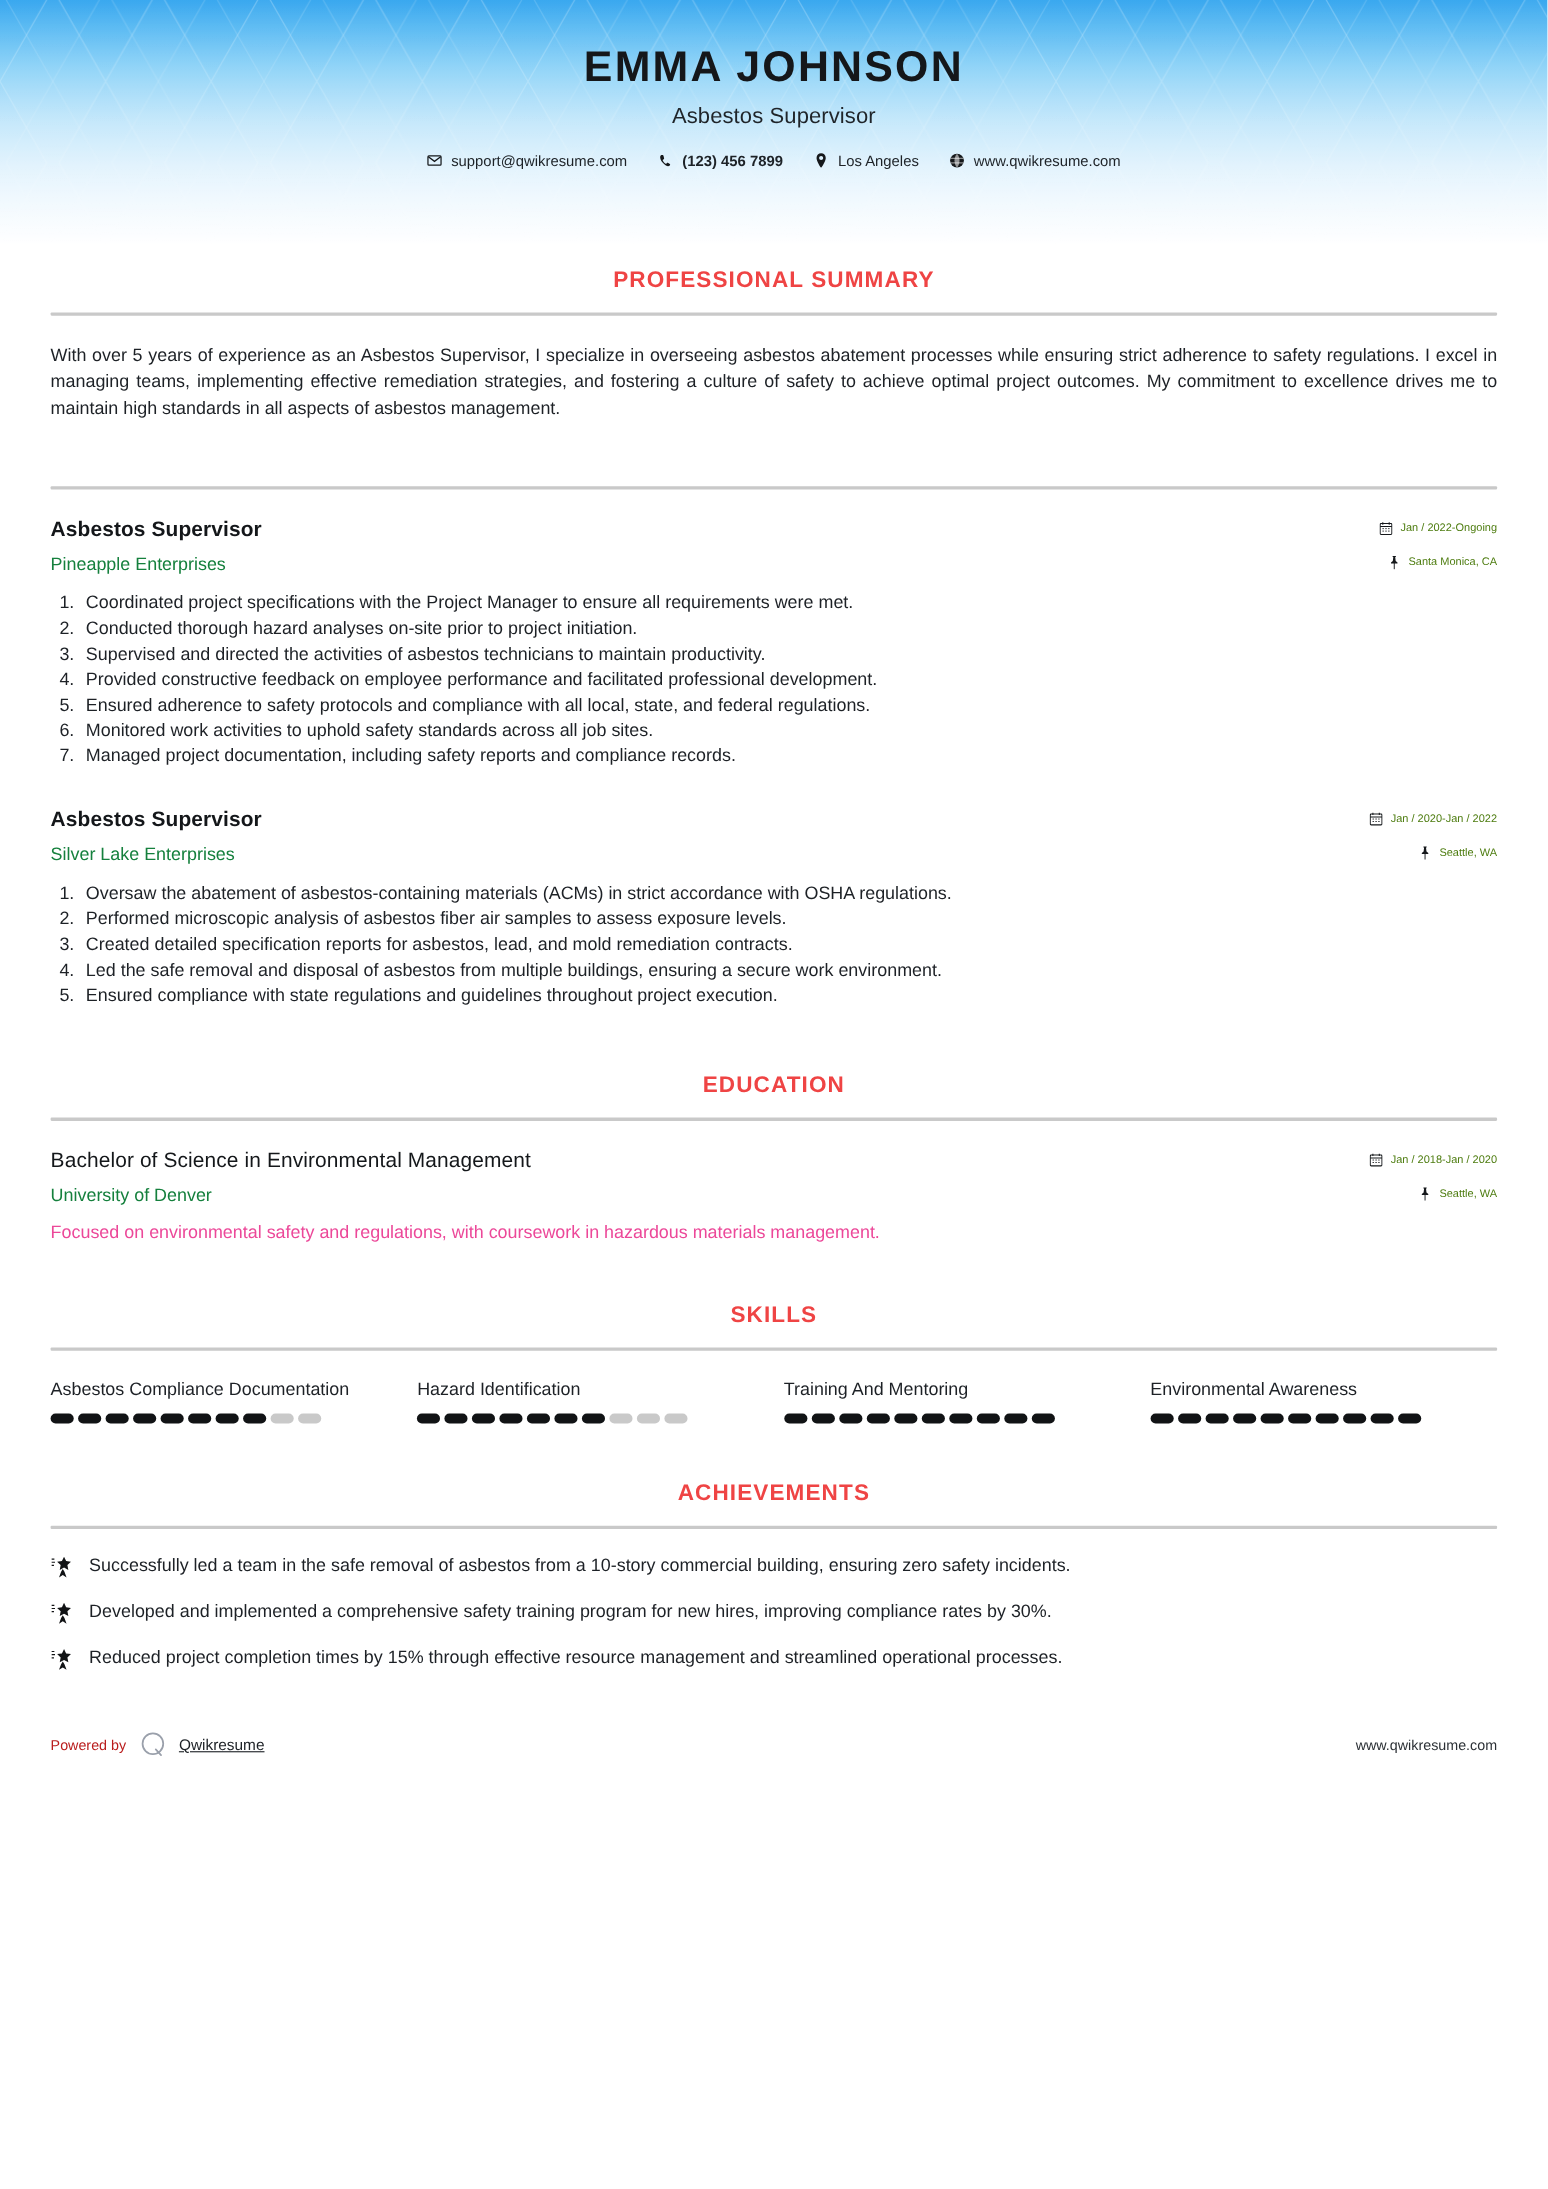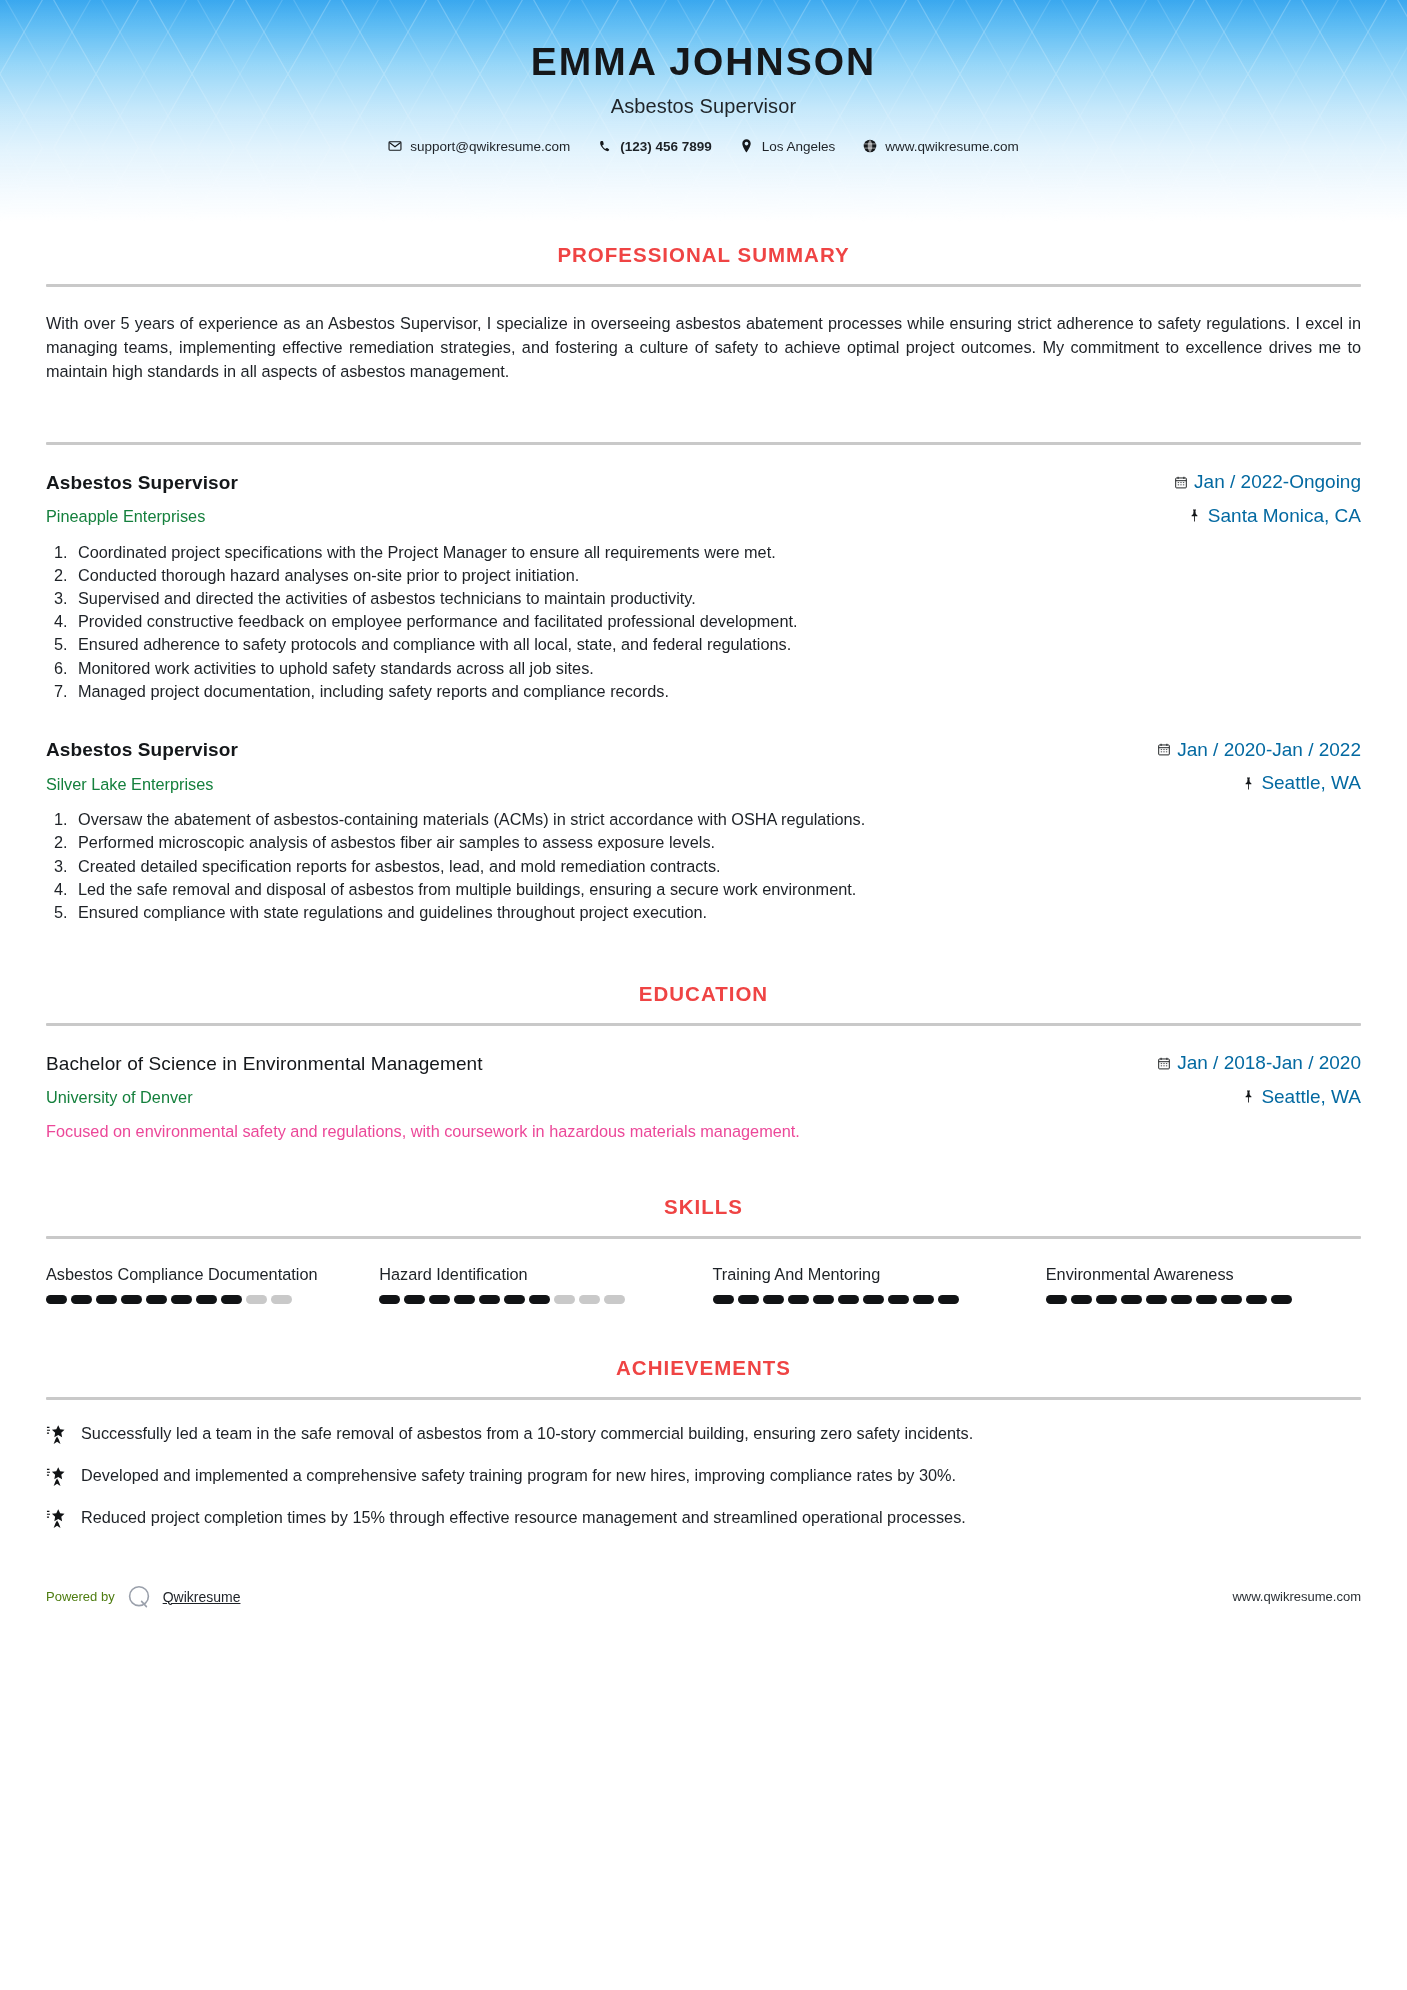--- a/index.html
+++ b/index.html
@@ -127,22 +127,22 @@
   .entry-role {
     font-size: 19px;
     font-weight: bold;
     color: #14171a;
     letter-spacing: 0.1px;
   }
   .entry-meta {
     display: flex;
     align-items: center;
     gap: 7px;
-    font-size: 19px;
-    color: #0369a1;
+    font-size: 10px;
+    color: #4d7c0f;
     white-space: nowrap;
   }
   .entry-sub {
     display: flex;
     justify-content: space-between;
     align-items: baseline;
     margin-top: 11px;
   }
   .entry-org {
     font-size: 16.3px;
@@ -245,21 +245,21 @@
     justify-content: space-between;
     align-items: center;
   }
   .footer-left {
     display: flex;
     align-items: center;
     gap: 11px;
   }
   .pb-text {
     font-size: 13px;
-    color: #4d7c0f;
+    color: #b91c1c;
   }
   .pb-logo {
     width: 26px; height: 26px;
     color: #9aa0ab;
   }
   .pb-logo svg { display: block; }
   .pb-brand {
     font-size: 14px;
     color: #1d2126;
     text-decoration: underline;

